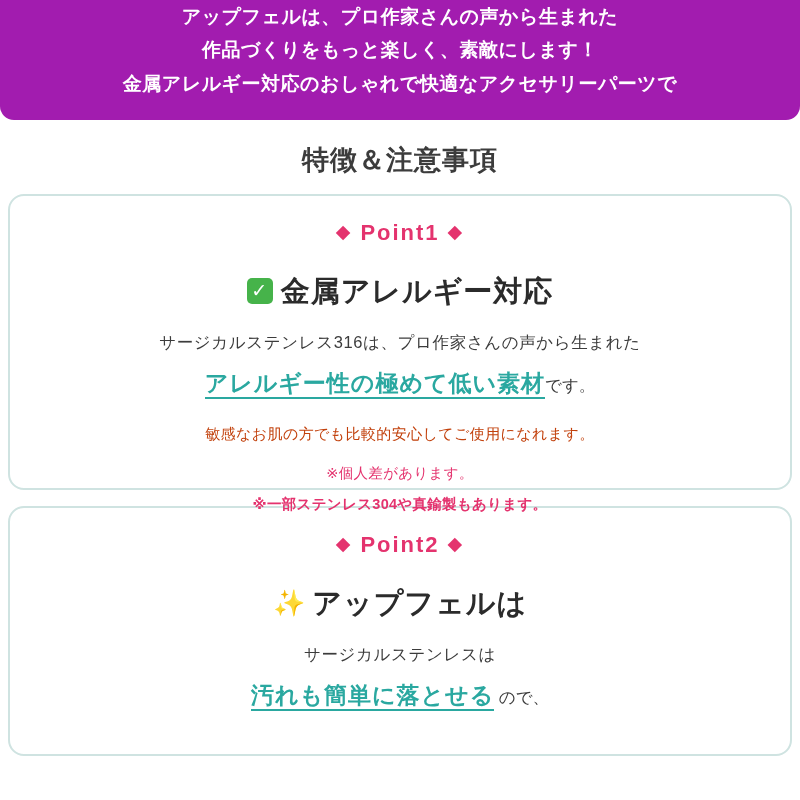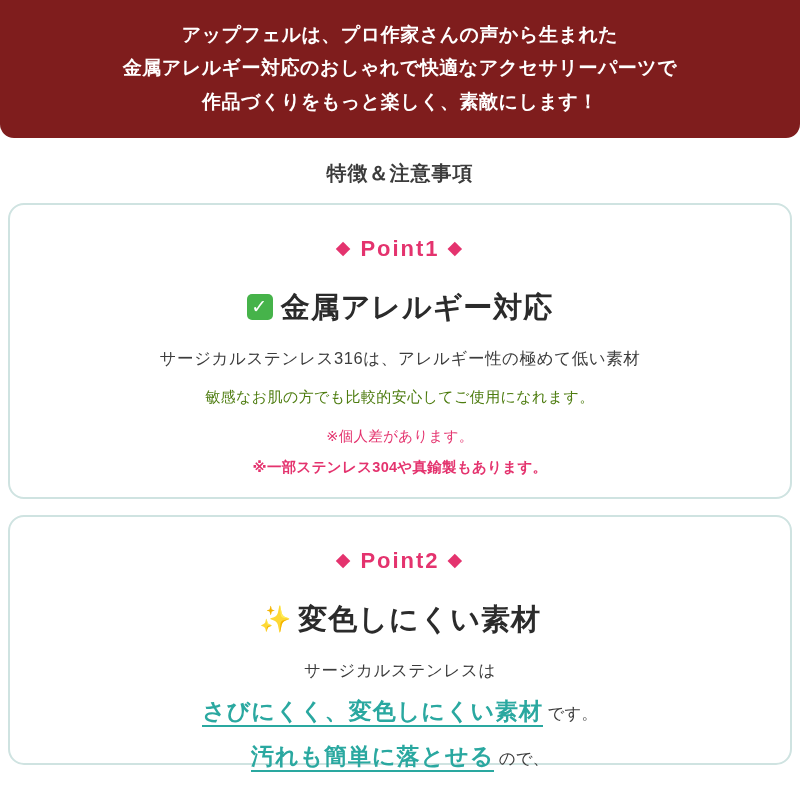--- a/index.html
+++ b/index.html
@@ -16,39 +16,39 @@
   }
   .page {
     width: 800px;
     height: 800px;
     position: relative;
     box-sizing: border-box;
   }
 
   
   .hero {
-    background: #7f1d1d;
+    background: #a21caf;
     color: #ffffff;
     border-radius: 0 0 14px 14px;
-    padding: 18px 20px 20px 20px;
+    padding: 0 20px 20px 20px;
     text-align: center;
     line-height: 1.75;
     font-size: 19px;
     font-weight: 700;
     letter-spacing: 0.5px;
   }
   .hero .line {
     display: block;
     white-space: nowrap;
   }
 
   
   .section-title {
     text-align: center;
-    font-size: 20px;
+    font-size: 27px;
     font-weight: 700;
     color: #3c3c3c;
     margin-top: 22px;
     letter-spacing: 1px;
   }
   .section-sub {
     text-align: center;
     font-size: 14px;
     font-weight: 700;
     color: #3c3c3c;
@@ -67,21 +67,21 @@
     background: #ffffff;
   }
   .card-1 { height: 296px; }
   .card-2 { height: 250px; }
 
   .point-label {
     color: #e4336e;
     font-size: 22px;
     font-weight: 700;
     letter-spacing: 2px;
-    margin-top: 13px;
+    margin-top: 6px;
   }
   .point-label .dia {
     font-size: 19px;
     margin: 0 8px;
     vertical-align: 2px;
   }
 
   .point-head {
     font-size: 29px;
     font-weight: 700;
@@ -112,22 +112,22 @@
 
   .body-line {
     font-size: 16.5px;
     color: #3c3c3c;
     margin-top: 20px;
     letter-spacing: 0.6px;
   }
   .body-line.tight { margin-top: 20px; }
   .body-small {
     font-size: 15px;
-    color: #4d7c0f;
-    margin-top: 18px;
+    color: #c2410c;
+    margin-top: 26px;
     letter-spacing: 0.4px;
   }
   .hl {
     color: #2aa8a0;
     font-weight: 700;
     font-size: 23px;
     border-bottom: 2px solid #2aa8a0;
     padding-bottom: 1px;
     letter-spacing: 1px;
   }
@@ -143,49 +143,49 @@
   }
   .note.second { margin-top: 12px; font-weight: bold; }
 </style>
 </head>
 <body>
 
 <div class="page">
 
   <div class="hero">
     <span class="line">アップフェルは、プロ作家さんの声から生まれた</span>
+    <span class="line">作品づくりをもっと楽しく、素敵にします！</span>
     <span class="line">金属アレルギー対応のおしゃれで快適なアクセサリーパーツで</span>
-    <span class="line">作品づくりをもっと楽しく、素敵にします！</span>
   </div>
 
   <div class="section-title">特徴＆注意事項</div>
 
   <div class="card card-1">
     <div class="point-label">
       <span class="dia">◆</span><span>Point1</span><span class="dia">◆</span>
     </div>
     <div class="point-head">
       <span class="check-badge">✓</span><span>金属アレルギー対応</span>
     </div>
-    <div class="body-line">サージカルステンレス316は、アレルギー性の極めて低い素材</div>
+    <div class="body-line">サージカルステンレス316は、プロ作家さんの声から生まれた</div>
+    <div class="hl-line">
+      <span class="hl">アレルギー性の極めて低い素材</span><span>です。</span>
+    </div>
     <div class="body-small">敏感なお肌の方でも比較的安心してご使用になれます。</div>
     <div class="note">※個人差があります。</div>
     <div class="note second">※一部ステンレス304や真鍮製もあります。</div>
   </div>
 
   <div class="card card-2">
     <div class="point-label">
       <span class="dia">◆</span><span>Point2</span><span class="dia">◆</span>
     </div>
     <div class="point-head">
-      <span class="sparkle">✨</span><span>変色しにくい素材</span>
+      <span class="sparkle">✨</span><span>アップフェルは</span>
     </div>
     <div class="body-line tight">サージカルステンレスは</div>
-    <div class="hl-line">
-      <span class="hl">さびにくく、変色しにくい素材</span>&nbsp;<span>です。</span>
-    </div>
     <div class="hl-line">
       <span class="hl">汚れも簡単に落とせる</span>&nbsp;<span>ので、</span>
     </div>
 
   </div>
 
 </div>
 
 </body></html>

